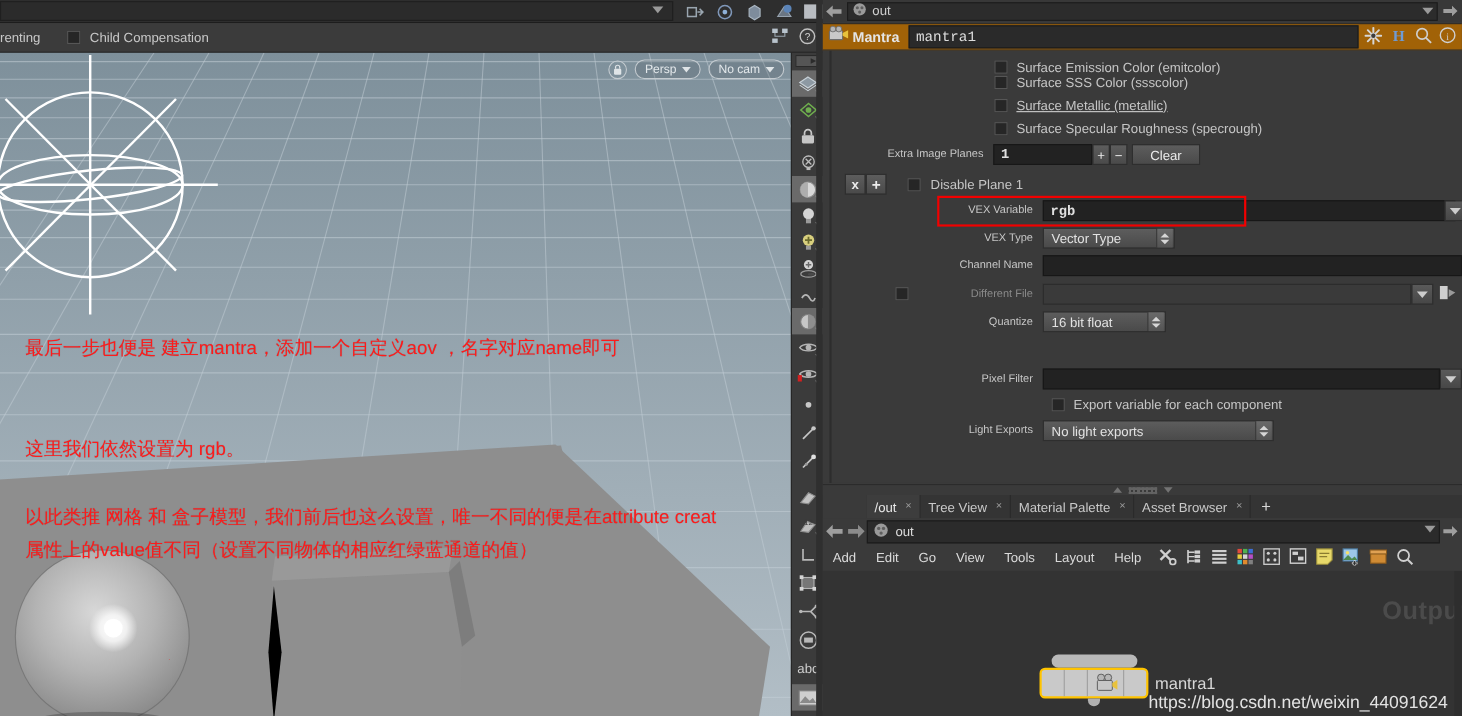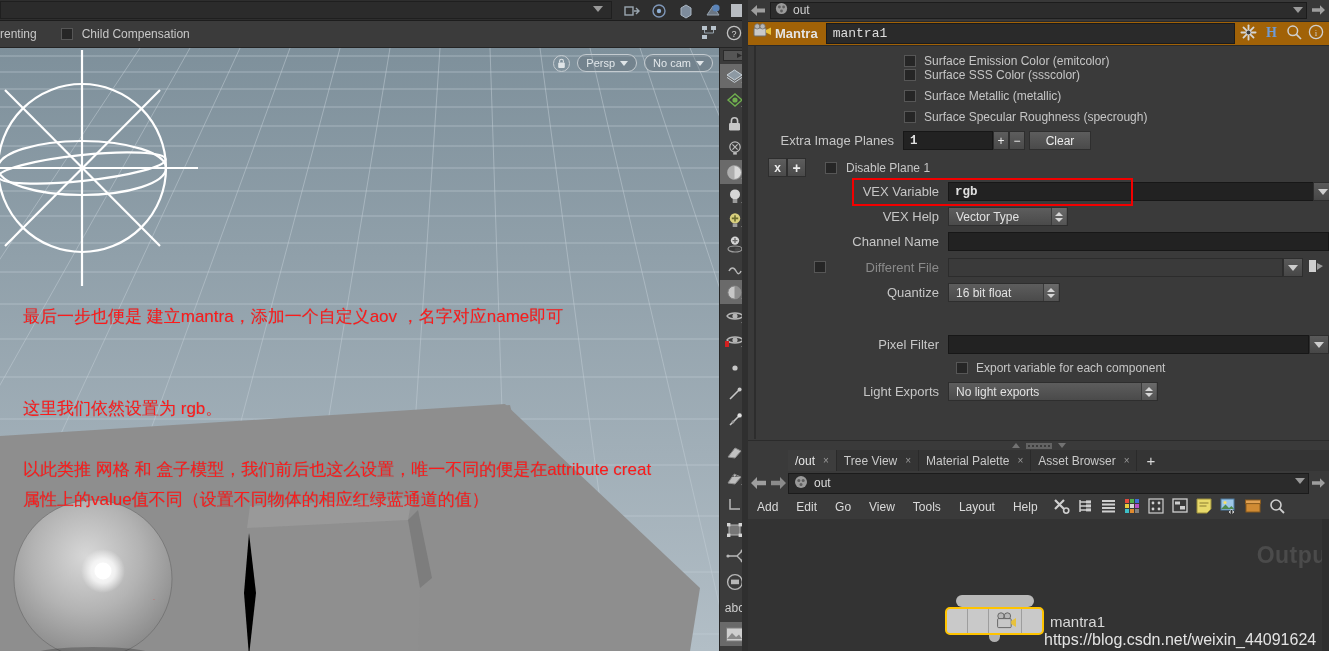--- a/index.html
+++ b/index.html
@@ -64,21 +64,21 @@
   .mantra-icons { display: flex; align-items: center; gap: 6px; padding: 0 5px; }
 
   
   .param-body { position: absolute; left: 0; top: 46px; width: 581px; height: 393px; background: #3a3a3a; overflow: hidden; }
   .left-rail { position: absolute; left: 6px; top: 0; width: 2px; height: 393px; background: #2d2d2d; }
 
   .chk-row { position: absolute; display: flex; align-items: center; gap: 8px; }
   .chk-row .lbl { color: #c6c6c6; font-size: 12px; }
 
   .prow { position: absolute; display: flex; align-items: center; }
-  .plabel { text-align: right; color: #c6c6c6; font-size: 13px; padding-right: 9px; }
+  .plabel { text-align: right; color: #c6c6c6; font-size: 10px; padding-right: 9px; }
   .plabel.dim { color: #8a8a8a; }
   .pfield { background: #222222; border: 1px solid #171717; height: 19px; display: flex; align-items: center; padding-left: 6px; color: #e0e0e0; font-size: 12px; }
   .pfield.mono { font-family: "Liberation Mono", monospace; font-weight: bold; font-size: 12.5px; }
   .pfield.disabled { background: #3a3a3a; border: 1px solid #2c2c2c; }
   .menu-btn { background: linear-gradient(180deg,#5d5d5d,#4a4a4a); border: 1px solid #2e2e2e; height: 19px; display: flex; align-items: center; justify-content: space-between; color: #e2e2e2; font-size: 12px; padding-left: 7px; }
   .spin { width: 15px; height: 17px; background: linear-gradient(180deg,#6a6a6a,#545454); border-left: 1px solid #3a3a3a; display: flex; flex-direction: column; align-items: center; justify-content: center; gap: 2px; margin-right:1px;}
   .spin .up { width:0;height:0;border-left:4px solid transparent;border-right:4px solid transparent;border-bottom:4px solid #d6d6d6; }
   .spin .dn { width:0;height:0;border-left:4px solid transparent;border-right:4px solid transparent;border-top:4px solid #d6d6d6; }
 
   .sq-btn { background: linear-gradient(180deg,#5d5d5d,#4a4a4a); border: 1px solid #2e2e2e; color: #ececec; display: flex; align-items: center; justify-content: center; font-size: 12px; }
@@ -538,21 +538,21 @@
     <div class="left-rail"></div>
 
     <div class="chk-row" style="left:156px; top:8px;">
       <span class="chkbox"></span>
       <span class="lbl">Surface Emission Color (emitcolor)</span>
     </div>
     <div class="chk-row" style="left:156px; top:22px;">
       <span class="chkbox"></span>
       <span class="lbl">Surface SSS Color (ssscolor)</span>
     </div>
-    <div class="chk-row" style="left:156px; top:43px;">
+    <div class="chk-row" style="left:156px; top:43px;text-decoration:underline;">
       <span class="chkbox"></span>
       <span class="lbl">Surface Metallic (metallic)</span>
     </div>
     <div class="chk-row" style="left:156px; top:64px;">
       <span class="chkbox"></span>
       <span class="lbl">Surface Specular Roughness (specrough)</span>
     </div>
 
     <div class="prow" style="left:0px; top:85px; width:400px;">
       <span class="plabel" style="width:155px">Extra Image Planes</span>
@@ -572,21 +572,21 @@
     <div class="prow" style="left:0px; top:136px; width:581px;">
       <span class="plabel" style="width:200px">VEX Variable</span>
       <span class="pfield mono" style="width:375px">rgb</span>
     </div>
     <div class="red-outline" style="left:104px; top:132px; width:281px; height:28px;"></div>
     <div class="dropcap" style="position:absolute; left:565px; top:136px;">
         <i></i>
       </div>
 
     <div class="prow" style="left:0px; top:161px;">
-      <span class="plabel" style="width:200px">VEX Help</span>
+      <span class="plabel" style="width:200px">VEX Type</span>
       <span class="menu-btn" style="width:120px">
         <span>Vector Type</span>
         <span class="spin">
             <span class="up"></span>
             <span class="dn"></span>
           </span>
       </span>
     </div>
 
     <div class="prow" style="left:0px; top:186px;">

